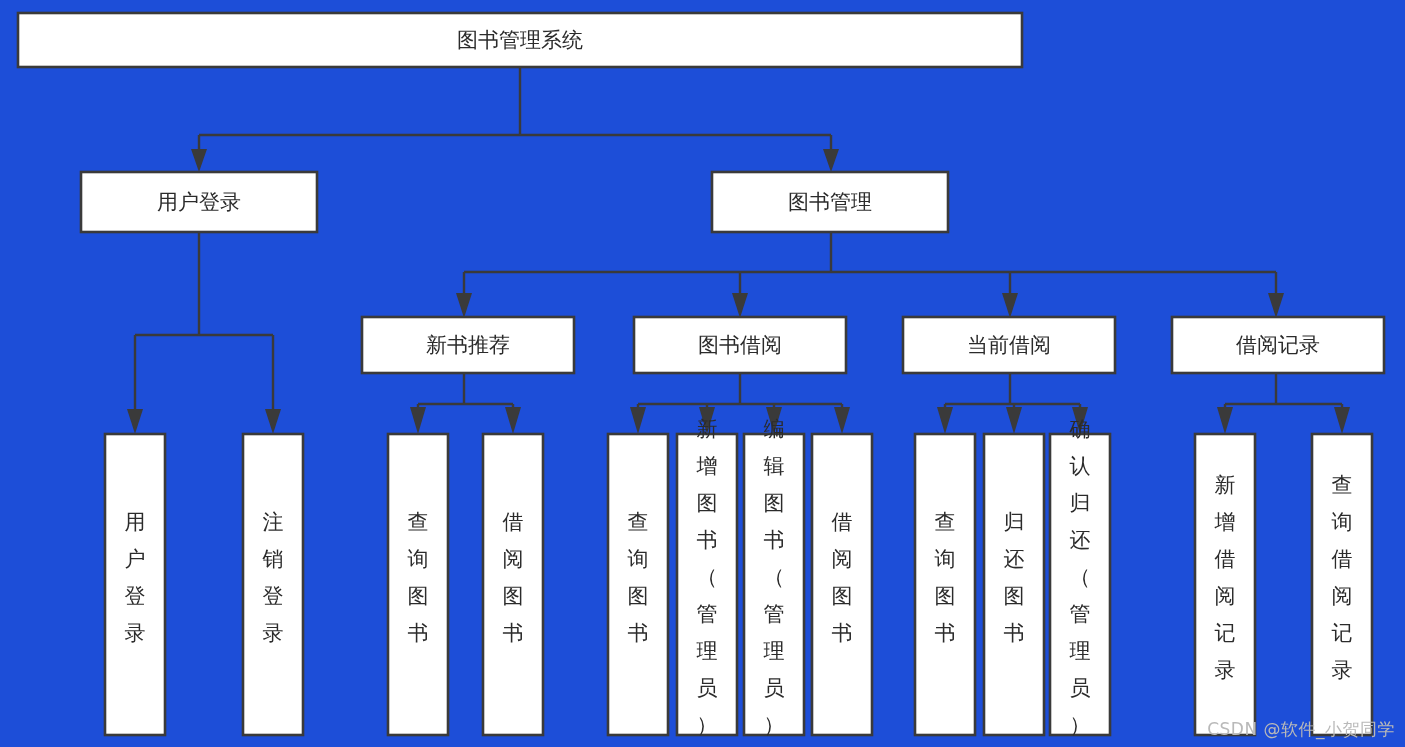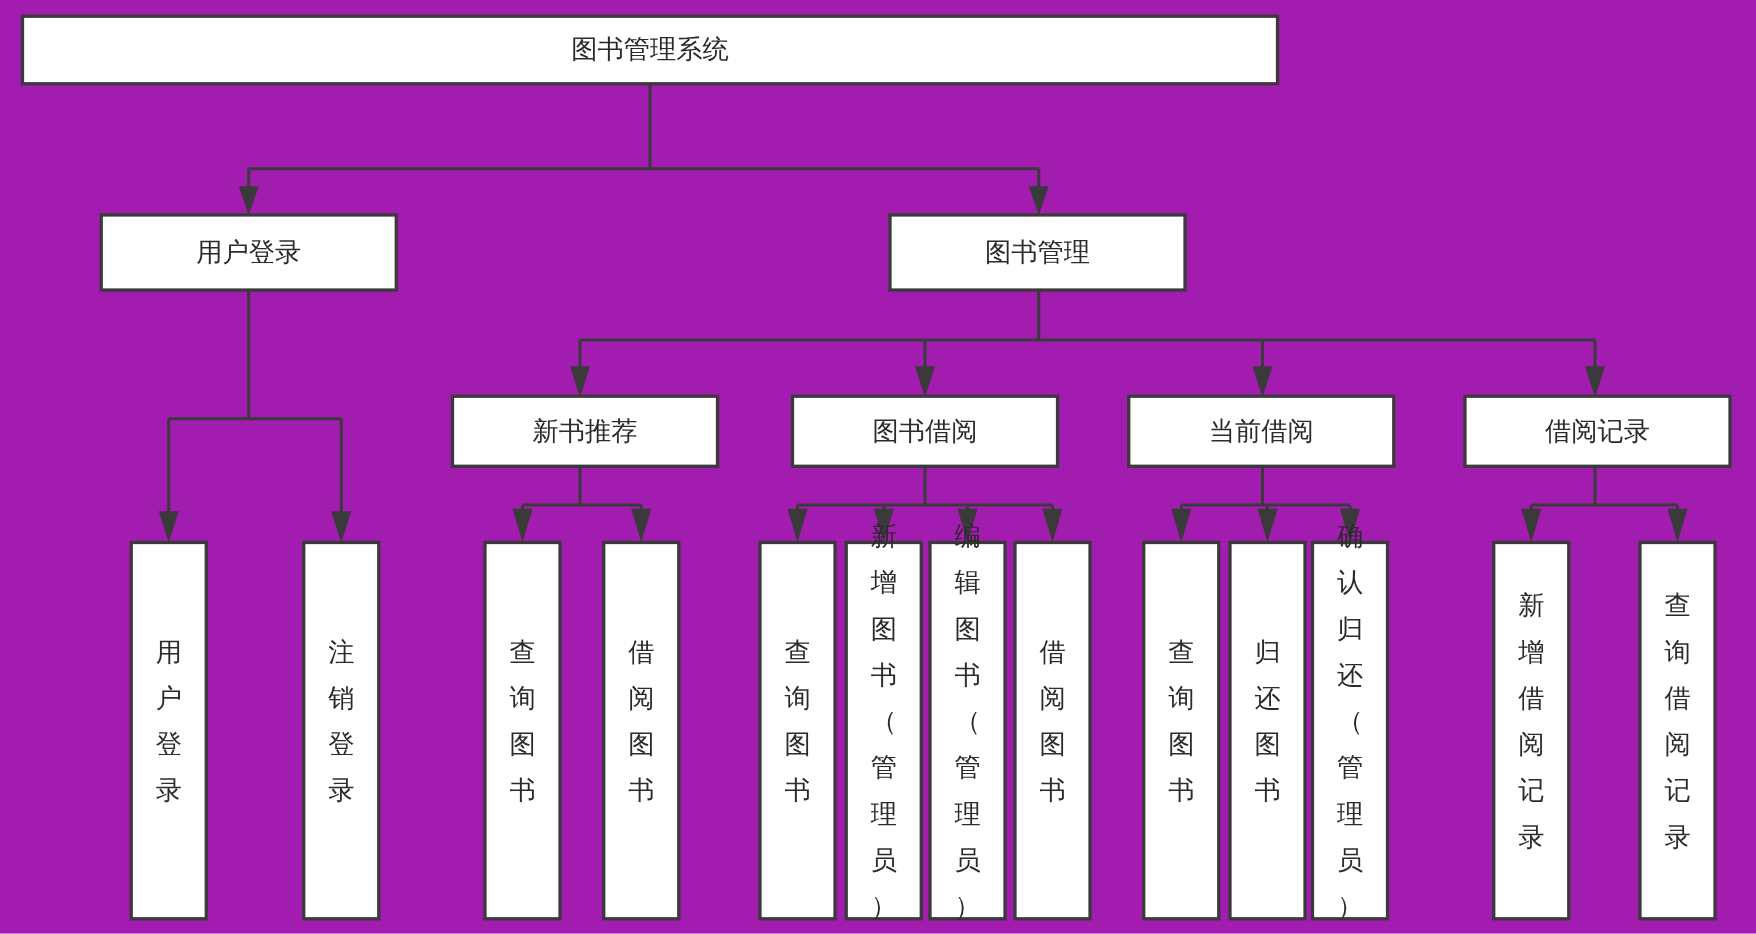--- a/index.html
+++ b/index.html
@@ -7,21 +7,21 @@
     padding: 0;
     background: #ffffff;
   }
   body {
     font-family: "DejaVu Sans", "Liberation Sans", sans-serif;
   }
   #diagram-root {
     position: relative;
     width: 1405px;
     height: 747px;
-    background: #a21caf;
+    background: #1d4ed8;
     overflow: hidden;
   }
   svg.diagram-canvas {
     position: absolute;
     left: 0;
     top: 0;
     width: 1405px;
     height: 747px;
   }
   .node-box {
@@ -230,13 +230,14 @@
       </g>
 
       <g>
         <rect class="node-box" x="1312" y="434" width="60" height="301"></rect>
         <text class="node-label-v" x="1342" y="0"><tspan x="1342" y="491.5">查</tspan><tspan x="1342" y="528.5">询</tspan><tspan x="1342" y="565.5">借</tspan><tspan x="1342" y="602.5">阅</tspan><tspan x="1342" y="639.5">记</tspan><tspan x="1342" y="676.5">录</tspan></text>
       </g>
 
     </g>
   </svg>
 
+  <div class="watermark">CSDN @软件_小贺同学</div>
 </div>
 
 </body></html>

